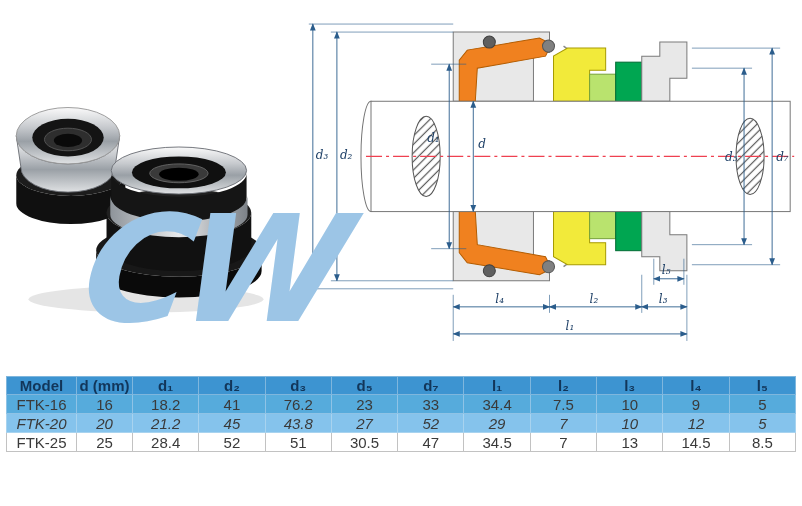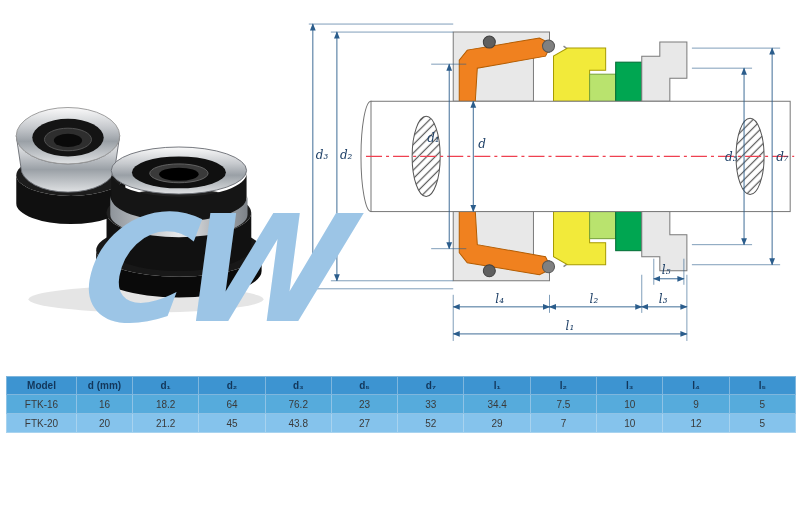--- a/index.html
+++ b/index.html
@@ -8,27 +8,27 @@
   .photo{position:absolute;left:5px;top:58px;width:282px;height:272px;z-index:1;}
   .watermark{position:absolute;left:86px;top:196px;z-index:5;pointer-events:none;
         font-family:"DejaVu Sans",sans-serif;font-style:italic;font-weight:900;
         font-size:148px;line-height:1;letter-spacing:-10px;
         color:var(--watermark_blue,#9cc5e6);transform:skewX(-10deg);}
   .diagram{position:absolute;left:300px;top:6px;width:498px;height:356px;z-index:2;}
   .diagram text{font-family:"DejaVu Serif",serif;font-style:italic;font-size:12px;
         fill:var(--dim_text,#1d3f66);}
   .table-wrap{position:absolute;left:6px;top:376px;width:790px;z-index:6;}
   table{border-collapse:collapse;width:790px;table-layout:fixed;
-        font-family:"Liberation Sans",sans-serif;font-size:10px;}
+        font-family:"Liberation Sans",sans-serif;font-size:15px;}
   th{background:var(--header_bg,#3d94d1);color:var(--header_text,#12365a);
      border:1px solid #7fb6dd;height:17px;font-weight:bold;padding:0;}
   td{border:1px solid var(--table_border,#c2c2c2);color:var(--cell_text,#3a3a3a);
      text-align:center;height:18px;padding:0;background:#fff;margin-top:24px;}
   tbody tr:nth-child(1) td{background:var(--row1_bg,#56abdc);border-color:#8fc3e6;}
-  tbody tr:nth-child(2) td{background:var(--row2_bg,#85c3ec);border-color:#a8d3ef;}
+  tbody tr:nth-child(2) td{background:var(--row2_bg,#85c3ec);border-color:#a8d3ef;font-style:italic;}
 </style>
 </head>
 <body>
 
 <div class="page">
 
   <svg class="photo" viewBox="0 0 300 280">
     <defs>
       <linearGradient id="metal" x1="0" y1="0" x2="0" y2="1">
         <stop offset="0" stop-color="#fafafa"></stop>
@@ -180,21 +180,21 @@
             <th>l₃</th>
             <th>l₄</th>
             <th>l₅</th>
           </tr>
       </thead>
       <tbody>
           <tr>
             <td>FTK-16</td>
             <td>16</td>
             <td>18.2</td>
-            <td>64</td>
+            <td>41</td>
             <td>76.2</td>
             <td>23</td>
             <td>33</td>
             <td>34.4</td>
             <td>7.5</td>
             <td>10</td>
             <td>9</td>
             <td>5</td>
           </tr>
           <tr>
@@ -204,17 +204,31 @@
             <td>45</td>
             <td>43.8</td>
             <td>27</td>
             <td>52</td>
             <td>29</td>
             <td>7</td>
             <td>10</td>
             <td>12</td>
             <td>5</td>
           </tr>
+          <tr>
+            <td>FTK-25</td>
+            <td>25</td>
+            <td>28.4</td>
+            <td>52</td>
+            <td>51</td>
+            <td>30.5</td>
+            <td>47</td>
+            <td>34.5</td>
+            <td>7</td>
+            <td>13</td>
+            <td>14.5</td>
+            <td>8.5</td>
+          </tr>
         </tbody>
     </table>
   </div>
 
 </div>
 
 </body></html>

